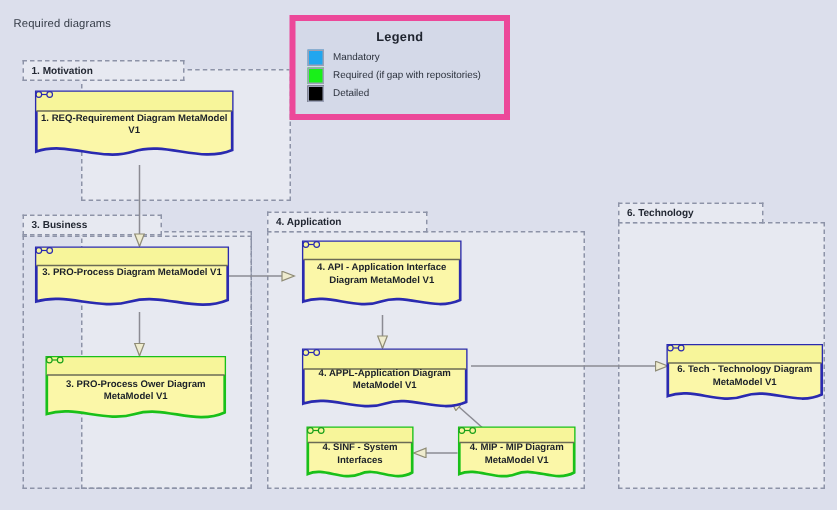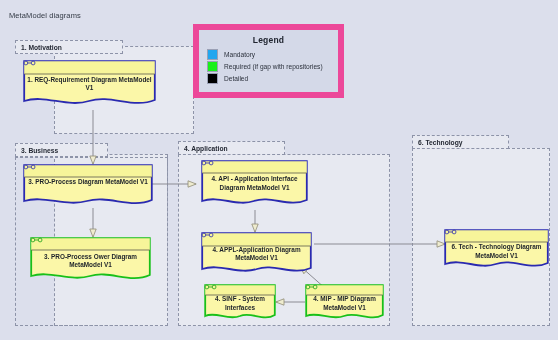--- a/index.html
+++ b/index.html
@@ -25,25 +25,25 @@
     font-size: 7.5px;
     color: #333a45;
     letter-spacing: 0.1px;
     white-space: nowrap;
   }
 
   
   .legend {
     position: absolute;
     left: 193px;
-    top: 24px;
+    top: 10px;
     width: 139px;
     height: 62px;
     background: #d4d9e8;
-    border: 6px solid #ec4899;
+    border: 4px solid #ec4899;
   }
   .legend-title {
     text-align: center;
     font-size: 8.5px;
     font-weight: bold;
     color: #202530;
     margin-top: 5px;
     letter-spacing: 0.2px;
   }
   .legend-rows {
@@ -134,21 +134,21 @@
     width: 558px;
     height: 340px;
     pointer-events: none;
   }
 </style>
 </head>
 <body>
 
 <div id="canvas">
 
-  <div class="page-title">MetaModel diagrams</div>
+  <div class="page-title">Required diagrams</div>
 
   <div class="layer" style="left:54px; top:46px; width:140px; height:88px;"></div>
   <div class="layer-tab" style="left:15px; top:40px; width:108px;">
     <span>1. Motivation</span>
   </div>
 
   <div class="layer" style="left:54px; top:154px; width:114px; height:172px;"></div>
   <div class="layer-tab" style="left:15px; top:143px; width:93px;">
     <span>3. Business</span>
   </div>

